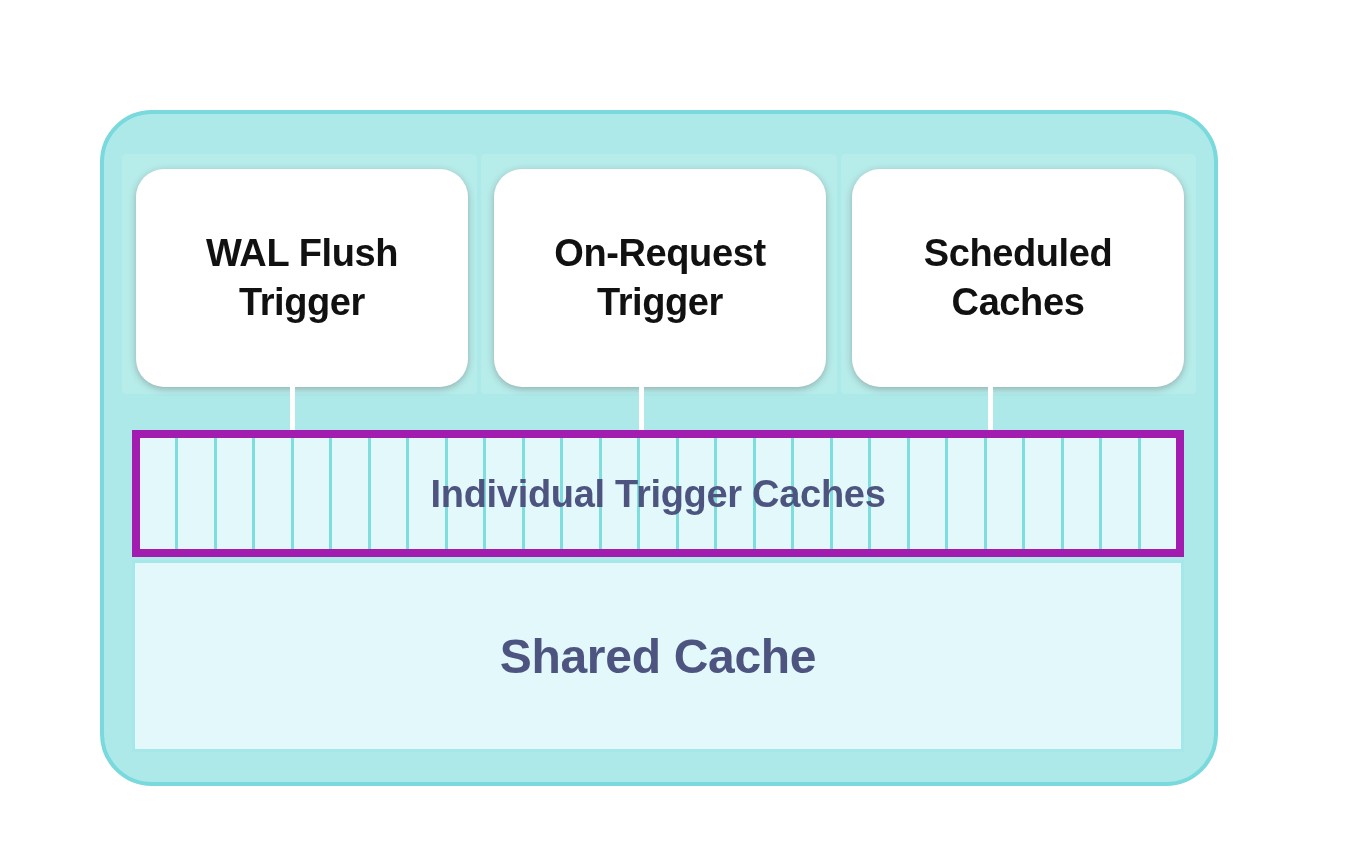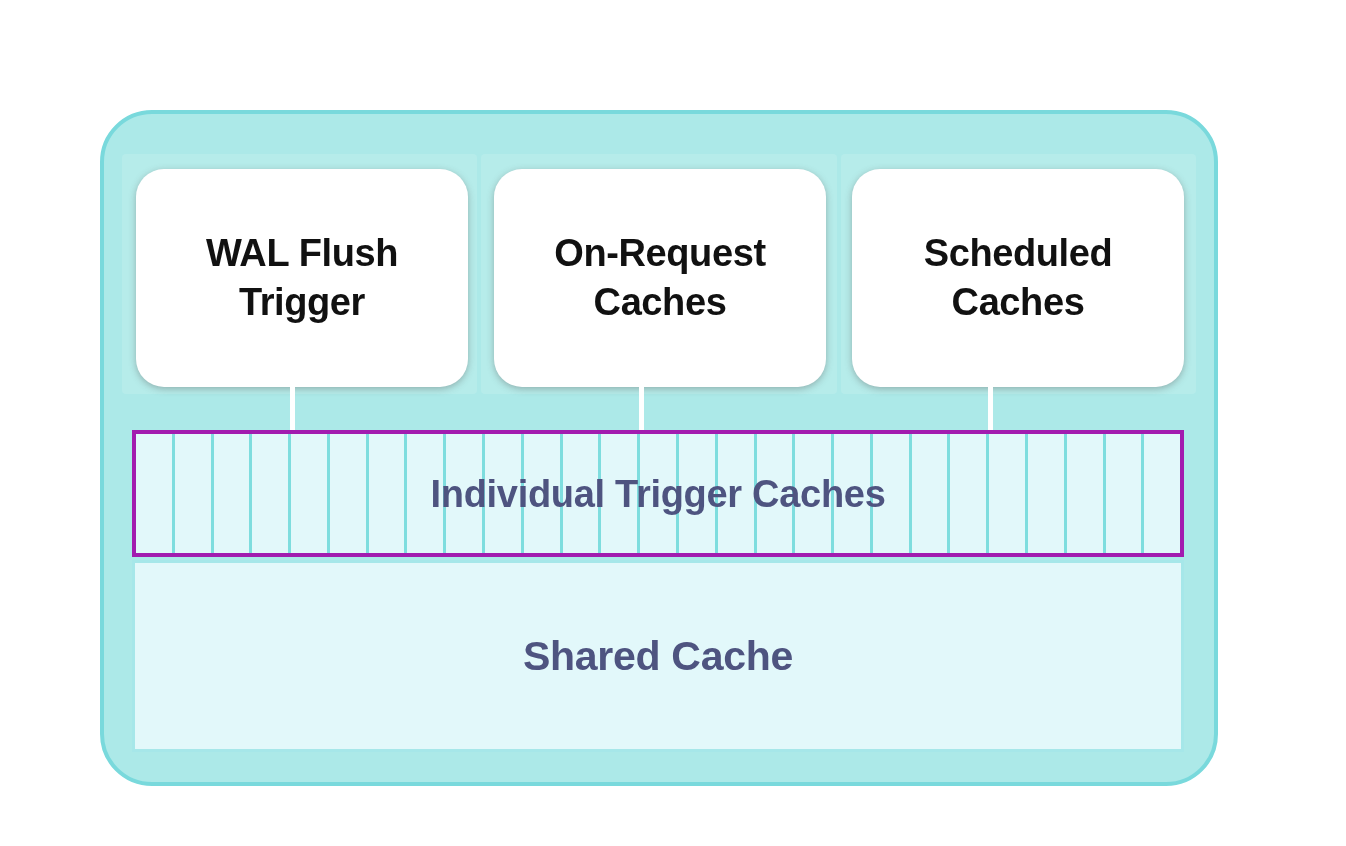--- a/index.html
+++ b/index.html
@@ -101,21 +101,21 @@
     top: 316px;
     width: 1052px;
     height: 322px;
   }
 
   .individual-caches {
     position: relative;
     height: 127px;
     box-sizing: border-box;
     background: #E2F8FA;
-    border: 4px solid #a21caf;
+    border: 8px solid #a21caf;
     display: flex;
     overflow: hidden;
   }
   .cache-cell {
     flex: 1 1 0;
     border-right: 3px solid #7EDDDE;
     box-sizing: border-box;
     background: #E2F8FA;
   }
   .cache-cell:last-child { border-right: none; }
@@ -140,21 +140,21 @@
     height: 192px;
     box-sizing: border-box;
     background: #E2F8FA;
     border: 3px solid #A6E7E9;
     display: flex;
     align-items: center;
     justify-content: center;
   }
   .shared-cache-label {
     color: #4E5480;
-    font-size: 41px;
+    font-size: 48px;
     font-weight: bold;
     letter-spacing: -0.3px;
   }
 </style>
 </head>
 <body>
 
 <div id="diagram-root">
 
   <div class="outer-container">
@@ -165,21 +165,21 @@
       <div class="trigger-panel"></div>
     </div>
 
     <div class="cards-row">
       <div class="trigger-card">
         <span class="trigger-card-label">WAL Flush
 Trigger</span>
       </div>
       <div class="trigger-card">
         <span class="trigger-card-label">On-Request
-Caches</span>
+Trigger</span>
       </div>
       <div class="trigger-card">
         <span class="trigger-card-label">Scheduled
 Caches</span>
       </div>
     </div>
 
     <div class="connector c1"></div>
     <div class="connector c2"></div>
     <div class="connector c3"></div>

